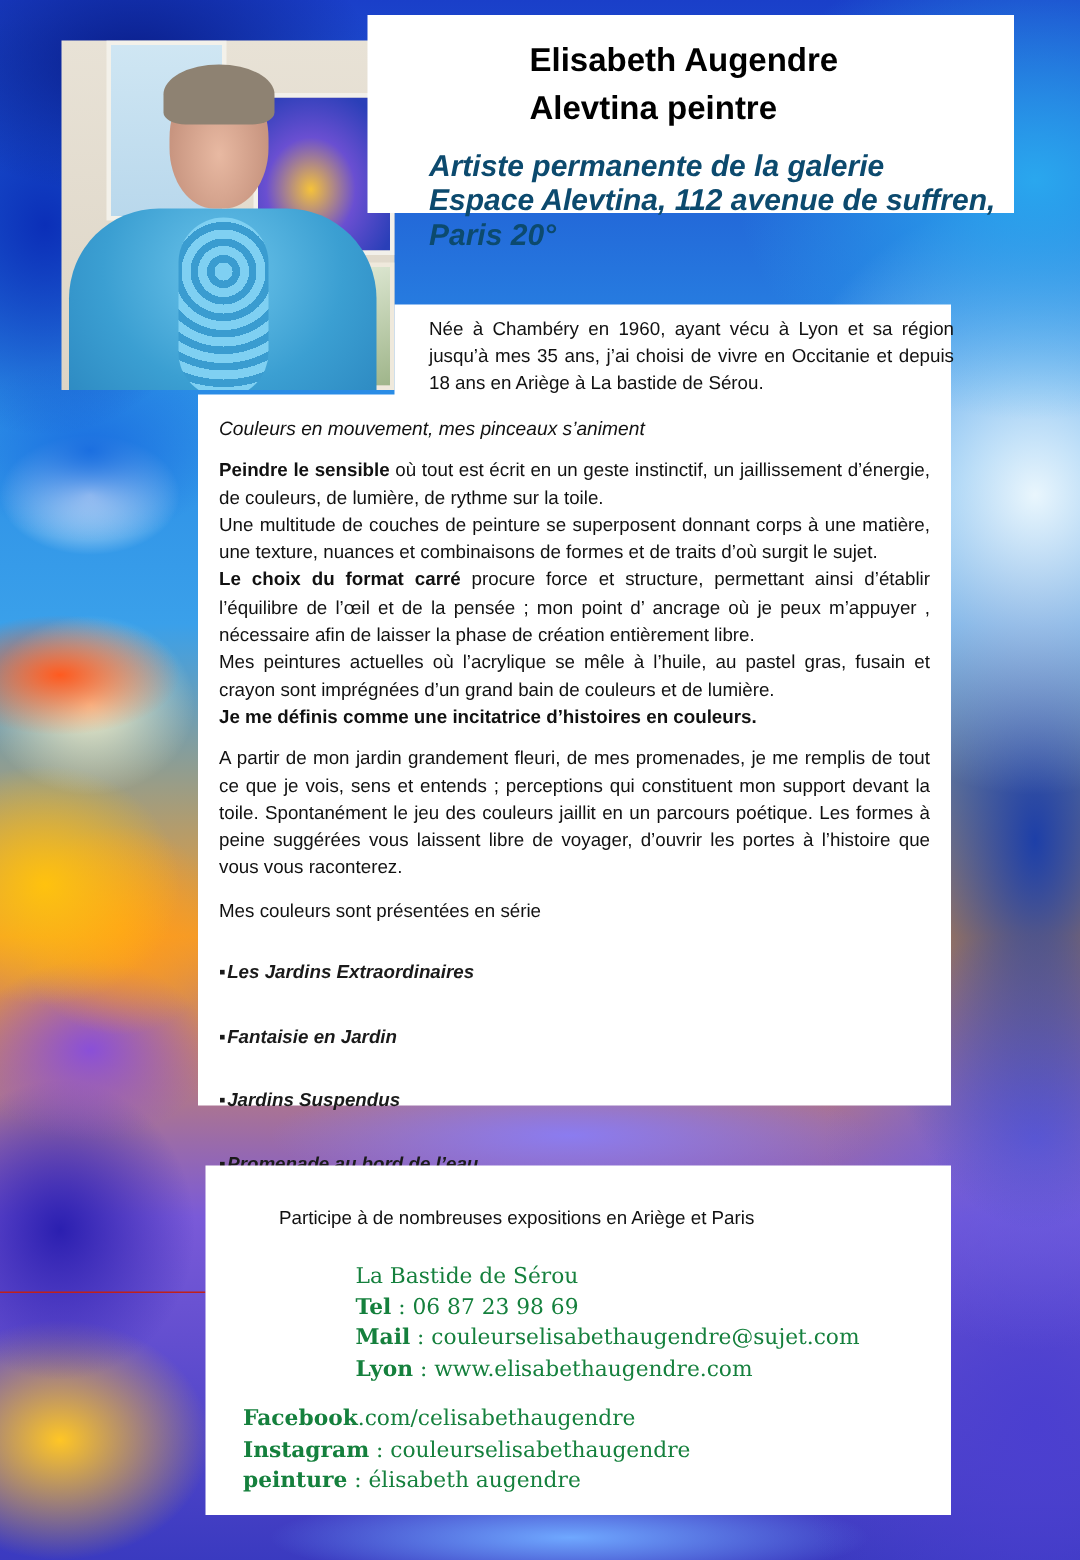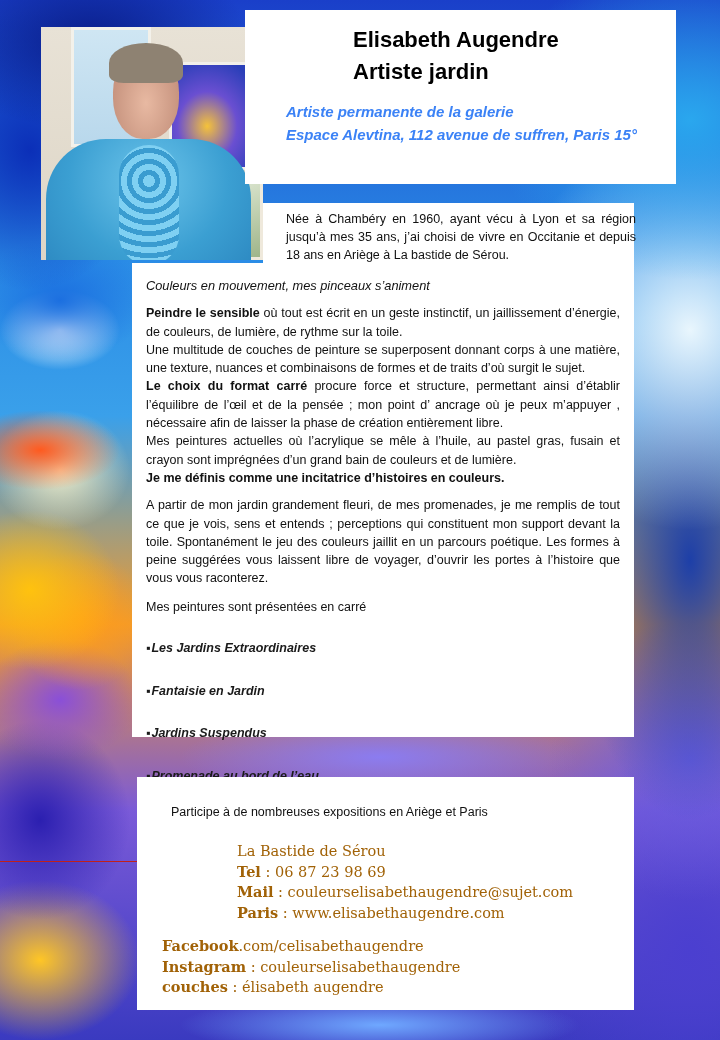--- a/index.html
+++ b/index.html
@@ -47,28 +47,28 @@
     }
     .photo .art1 { position: absolute; left: 30px; top: 0; width: 80px; height: 120px; background: linear-gradient(180deg,#cfe6f3,#b9d8ec); border: 3px solid #f3f1ea; }
     .photo .art2 { position: absolute; left: 128px; top: 35px; width: 94px; height: 108px; background: radial-gradient(ellipse at 40% 60%, #f5c23a 0%, #6a4fd1 40%, #2a3fb8 80%); border: 3px solid #f2f0ea; }
     .photo .art3 { position: absolute; left: 160px; top: 148px; width: 62px; height: 85px; background: linear-gradient(160deg,#e6eedc,#9fb58a); border: 3px solid #efe9dc; }
     .photo .head { position: absolute; left: 72px; top: 22px; width: 66px; height: 90px; border-radius: 48% 48% 45% 45%; background: radial-gradient(ellipse at 50% 60%, #e8b9a2 0%, #c89580 70%); }
     .photo .hair { position: absolute; left: 68px; top: 16px; width: 74px; height: 40px; border-radius: 50% 50% 20% 20%; background: #8e8272; }
     .photo .body { position: absolute; left: 5px; top: 112px; width: 205px; height: 140px; border-radius: 60px 60px 0 0; background: radial-gradient(ellipse at 50% 30%, #6cc4ea 0%, #3b9fd2 55%, #2b86bf 100%); }
     .photo .ruffle { position: absolute; left: 78px; top: 118px; width: 60px; height: 120px; border-radius: 30px; background: repeating-radial-gradient(circle at 50% 30%, #7fd0f2 0 6px, #3a9cd0 6px 11px); }
 
     
-    .title-box { left: 245px; top: 10px; width: 431px; height: 174px; }
+    .title-box { left: 245px; top: 10px; width: 431px; height: 132px; }
     .title-box .name, .title-box .role {
       position: absolute; left: 108px; font-weight: bold; font-size: 22px; line-height: 30px; color: #000;
     }
     .title-box .name { top: 15px; }
     .title-box .role { top: 47px; }
     .title-box .gallery {
-      position: absolute; left: 41px; top: 90px; font-style: italic; font-weight: bold; font-size: 15px; line-height: 23px; color: #3b82f6;
+      position: absolute; left: 41px; top: 90px; font-style: italic; font-weight: bold; font-size: 20px; line-height: 23px; color: #0c4a6e;
     }
 
     
     .intro-box { left: 263px; top: 203px; width: 371px; height: 62px; }
     .intro-box p {
       position: absolute; left: 23px; top: 7px; width: 350px;
       font-size: 12.5px; line-height: 18px; text-align: justify;
     }
 
     
@@ -78,22 +78,22 @@
     .para { text-align: justify; }
     .para b { font-weight: bold; }
     .para-gap { margin-top: 9px; }
     .series-intro { margin-top: 10px; }
     .series-list { list-style: none; }
     .series-list li { font-style: italic; font-weight: bold; line-height: 19.6px; font-size: 12.5px; color: #1a1a1a; margin-top: 23px; }
     .series-list .bullet { font-style: normal; font-weight: bold; margin-right: 1px; }
 
     
     .contact-box { left: 137px; top: 777px; width: 497px; height: 233px; }
-    .contact-box .participe { position: absolute; left: 34px; top: 28px; font-size: 12.5px; }
-    .contact-box .serif { font-family: "DejaVu Serif", "Liberation Serif", serif; font-size: 14.5px; line-height: 19.5px; color: #a16207; }
+    .contact-box .participe { position: absolute; left: 49px; top: 28px; font-size: 12.5px; }
+    .contact-box .serif { font-family: "DejaVu Serif", "Liberation Serif", serif; font-size: 14.5px; line-height: 19.5px; color: #15803d; }
     .contact-box .block1 { position: absolute; left: 100px; top: 65px; }
     .contact-box .block2 { position: absolute; left: 25px; top: 159px; }
     .contact-box .lbl { font-weight: bold; }
   </style>
 </head>
 <body>
 
 <div class="bg"></div>
 <div class="red-line"></div>
 
@@ -102,62 +102,62 @@
   <div class="art2"></div>
   <div class="art3"></div>
   <div class="body"></div>
   <div class="ruffle"></div>
   <div class="head"></div>
   <div class="hair"></div>
 </div>
 
 <div class="panel title-box">
   <div class="name">Elisabeth Augendre</div>
-  <div class="role">Artiste jardin</div>
+  <div class="role">Alevtina peintre</div>
   <div class="gallery">
     <div>Artiste permanente de la galerie</div>
-    <div>Espace Alevtina, 112 avenue de suffren, Paris 15°</div>
+    <div>Espace Alevtina, 112 avenue de suffren, Paris 20°</div>
   </div>
 </div>
 
 <div class="panel intro-box">
   <p>Née à Chambéry en 1960, ayant vécu à Lyon et sa région jusqu’à mes 35 ans, j’ai choisi de vivre en Occitanie et depuis 18 ans en Ariège à La bastide de Sérou.</p>
 </div>
 
 <div class="panel main-box">
   <div class="inner">
     <div class="subtitle">Couleurs en mouvement, mes pinceaux s’animent</div>
     <div class="para">
       <b>Peindre le sensible</b><span> où tout est écrit en un geste instinctif, un jaillissement d’énergie, de couleurs, de lumière, de rythme sur la toile.</span>
     </div>
     <div class="para">Une multitude de couches de peinture se superposent donnant corps à une matière, une texture, nuances et combinaisons de formes et de traits d’où surgit le sujet.</div>
     <div class="para">
       <b>Le choix du format carré</b><span> procure force et structure, permettant ainsi d’établir l’équilibre de l’œil et de la pensée ; mon point d’ ancrage où je peux m’appuyer , nécessaire afin de laisser la phase de création entièrement libre.</span>
     </div>
     <div class="para">Mes peintures actuelles où l’acrylique se mêle à l’huile, au pastel gras, fusain et crayon sont imprégnées d’un grand bain de couleurs et de lumière.</div>
     <div class="para"><b>Je me définis comme une incitatrice d’histoires en couleurs.</b></div>
     <div class="para para-gap">A partir de mon jardin grandement fleuri, de mes promenades, je me remplis de tout ce que je vois, sens et entends ; perceptions qui constituent mon support devant la toile. Spontanément le jeu des couleurs jaillit en un parcours poétique. Les formes à peine suggérées vous laissent libre de voyager, d’ouvrir les portes à l’histoire que vous vous raconterez.</div>
-    <div class="series-intro">Mes peintures sont présentées en carré</div>
+    <div class="series-intro">Mes couleurs sont présentées en série</div>
     <ul class="series-list">
       <li><span class="bullet">▪</span><span>Les Jardins Extraordinaires</span></li>
       <li><span class="bullet">▪</span><span>Fantaisie en Jardin</span></li>
       <li><span class="bullet">▪</span><span>Jardins Suspendus</span></li>
       <li><span class="bullet">▪</span><span>Promenade au bord de l’eau</span></li>
       <li><span class="bullet">:</span><span> Jardins aquatiques, l’océan</span></li>
       <li><span class="bullet">.</span><span> Les jardins du ciel</span></li>
     </ul>
   </div>
 </div>
 
 <div class="panel contact-box">
   <div class="participe">Participe à de nombreuses expositions en Ariège et Paris</div>
   <div class="block1 serif">
     <div>La Bastide de Sérou</div>
     <div><span class="lbl">Tel</span><span> : 06 87 23 98 69</span></div>
     <div><span class="lbl">Mail</span><span> : couleurselisabethaugendre@sujet.com</span></div>
-    <div><span class="lbl">Paris</span><span> : www.elisabethaugendre.com</span></div>
+    <div><span class="lbl">Lyon</span><span> : www.elisabethaugendre.com</span></div>
   </div>
   <div class="block2 serif">
     <div><span class="lbl">Facebook</span><span>.com/celisabethaugendre</span></div>
     <div><span class="lbl">Instagram</span><span> : couleurselisabethaugendre</span></div>
-    <div><span class="lbl">couches</span><span> : élisabeth augendre</span></div>
+    <div><span class="lbl">peinture</span><span> : élisabeth augendre</span></div>
   </div>
 </div>
 
 </body></html>

